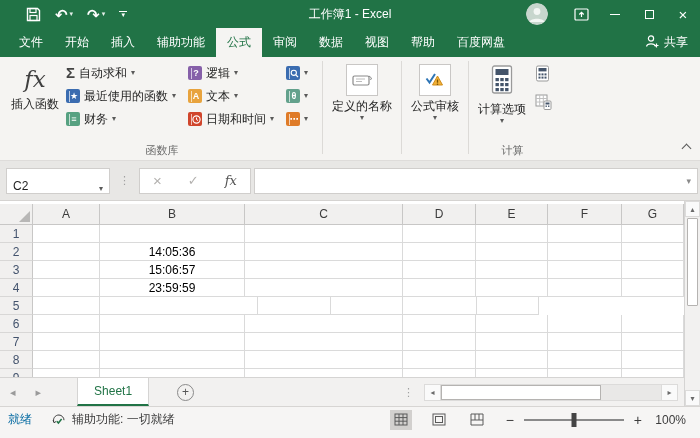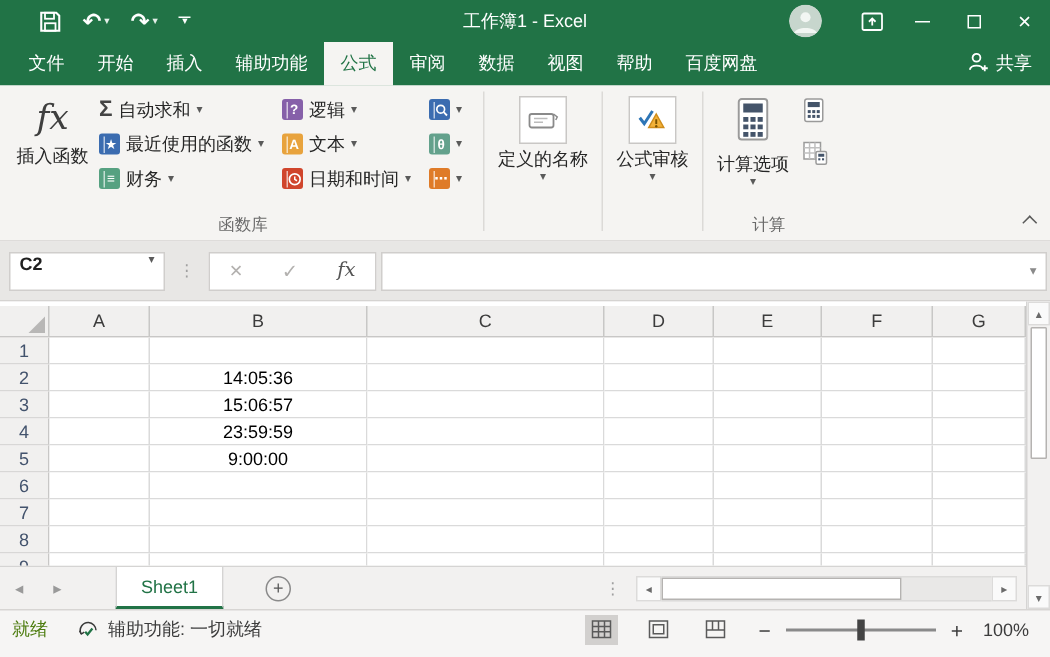--- a/index.html
+++ b/index.html
@@ -50,21 +50,21 @@
   .book { width:14px; height:14px; border-radius:2px; position:relative; display:inline-flex; align-items:center; justify-content:center; color:#fff; font-size:9px; font-weight:bold; line-height:1; }
   .book::before { content:''; position:absolute; left:2.5px; top:1.5px; bottom:1.5px; width:1.5px; background:rgba(255,255,255,.65); }
   .book .bg { margin-left:2px; }
   .dd { font-size:8px; color:#5a5a5a; line-height:8px; }
   .slabel { color:#262626; }
   .smallstack { display:flex; flex-direction:column; gap:9px; margin:5px 0 0 4px; }
   .ribbon-collapse { position:absolute; right:10px; bottom:8px; width:7px; height:7px; border-top:1.6px solid #5a5a5a; border-right:1.6px solid #5a5a5a; transform:rotate(-45deg); }
 
   
   .formularow { height:40px; background:#e8e7e5; display:flex; align-items:center; padding:0 2px 0 6px; gap:0; border-bottom:1px solid #d5d3d1; flex:0 0 auto; }
-  .namebox { width:104px; height:26px; background:#fff; border:1px solid #d0cecc; display:flex; align-items:flex-start; padding:0 6px;font-weight:bold; }
+  .namebox { width:104px; height:26px; background:#fff; border:1px solid #d0cecc; display:flex; align-items:flex-end; padding:0 6px; }
   .namebox .nval { flex:1; color:#1f1f1f; }
   .vdots { color:#a0a0a0; font-size:11px; margin:0 9px; }
   .fbtns { width:112px; height:26px; background:#fff; border:1px solid #d0cecc; display:flex; align-items:center; justify-content:space-around; }
   .fbtns .x { color:#b3b1af; font-size:15px; }
   .fbtns .ck { color:#b3b1af; font-size:13px; }
   .fbtns .fx { font-family:"DejaVu Serif","Liberation Serif",serif; font-style:italic; font-size:13px; color:#555; }
   .finput { flex:1; height:26px; background:#fff; border:1px solid #d0cecc; margin-left:3px; display:flex; align-items:center; justify-content:flex-end; padding-right:6px; }
   .finput .exp { color:#8a8a8a; font-size:9px; }
   .headgap { height:3px; background:#fff; flex:0 0 auto; }
 
@@ -91,21 +91,21 @@
   .stab { background:#fff; border-left:1px solid #d5d4d3; border-right:1px solid #d5d4d3; border-bottom:2px solid #217346; color:#217346; display:flex; align-items:center; justify-content:center; min-width:72px; margin-left:26px; font-size:12px; }
   .addsheet { width:17px; height:17px; border:1px solid #8a8a8a; border-radius:50%; color:#565656; display:flex; align-items:center; justify-content:center; font-size:12px; line-height:1; align-self:center; margin-left:28px; }
   .strip-dots { align-self:center; color:#a0a0a0; font-size:11px; margin-left:auto; }
   .hscroll { align-self:center; display:flex; align-items:center; height:17px; margin:0 6px 0 10px; }
   .hs-btn { width:17px; height:17px; border:1px solid #dcdbda; background:#fafafa; color:#6a6a6a; font-size:8px; display:flex; align-items:center; justify-content:center; }
   .hs-track { width:220px; height:17px; background:#e9e8e7; border-top:1px solid #dcdbda; border-bottom:1px solid #dcdbda; position:relative; }
   .hs-thumb { position:absolute; left:0; top:0; width:160px; height:15px; background:#fff; border:1px solid #b5b3b1; }
 
   
   .statusbar { flex:1; background:#f6f5f4; border-top:1px solid #d7d5d3; display:flex; align-items:center; padding:0 14px 6px 8px; gap:0; }
-  .st-ready { color:#4d7c0f; }
+  .st-ready { color:#0369a1; }
   .acc-ico { margin:0 6px 0 20px; display:inline-flex; }
   .st-acc { color:#3c3c3c; }
   .views { display:flex; align-items:center; gap:16px; margin-right:18px; }
   .vbtn { width:22px; height:20px; display:flex; align-items:center; justify-content:center; }
   .vbtn.active { background:#d2d0ce; }
   .zoomctl { display:flex; align-items:center; gap:10px; }
   .zminus,.zplus { color:#3c3c3c; font-size:14px; }
   .ztrack { width:100px; height:2px; background:#8a8a8a; position:relative; }
   .zthumb { position:absolute; left:50%; top:-6px; width:5px; height:14px; background:#444; transform:translateX(-50%); }
   .zlevel { color:#3c3c3c; margin-left:8px; width:36px; text-align:right; }
@@ -439,21 +439,20 @@
           <div class="cell" style="width: 145px;">23:59:59</div>
           <div class="cell" style="width: 158px;"></div>
           <div class="cell" style="width: 73px;"></div>
           <div class="cell" style="width: 72px;"></div>
           <div class="cell" style="width: 74px;"></div>
           <div class="cell" style="width: 62px;"></div>
         </div>
         <div class="grid-row">
           <div class="row-h">5</div>
           <div class="cell" style="width: 67px;"></div>
-          <div class="cell" style="width: 145px;">9:00:00</div>
           <div class="cell" style="width: 158px;"></div>
           <div class="cell" style="width: 73px;"></div>
           <div class="cell" style="width: 72px;"></div>
           <div class="cell" style="width: 74px;"></div>
           <div class="cell" style="width: 62px;"></div>
         </div>
         <div class="grid-row">
           <div class="row-h">6</div>
           <div class="cell" style="width: 67px;"></div>
           <div class="cell" style="width: 145px;"></div>

